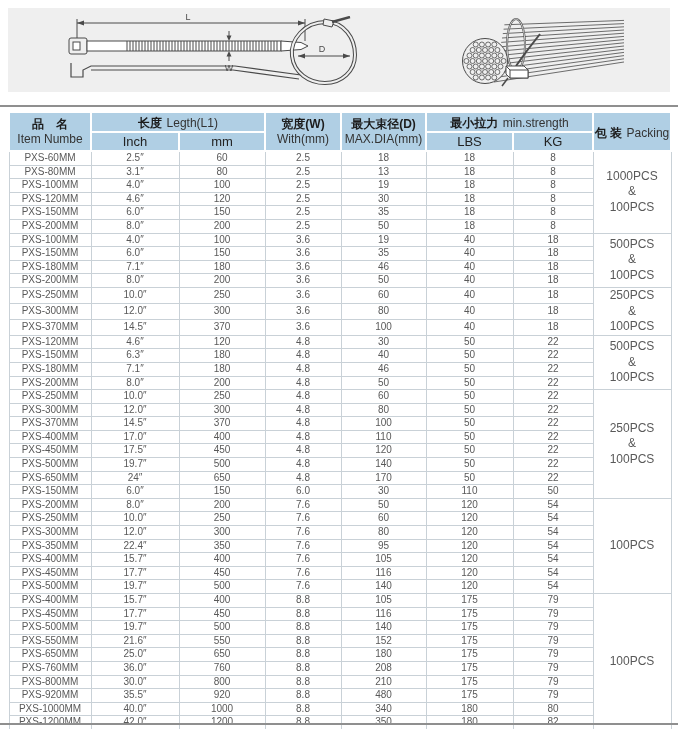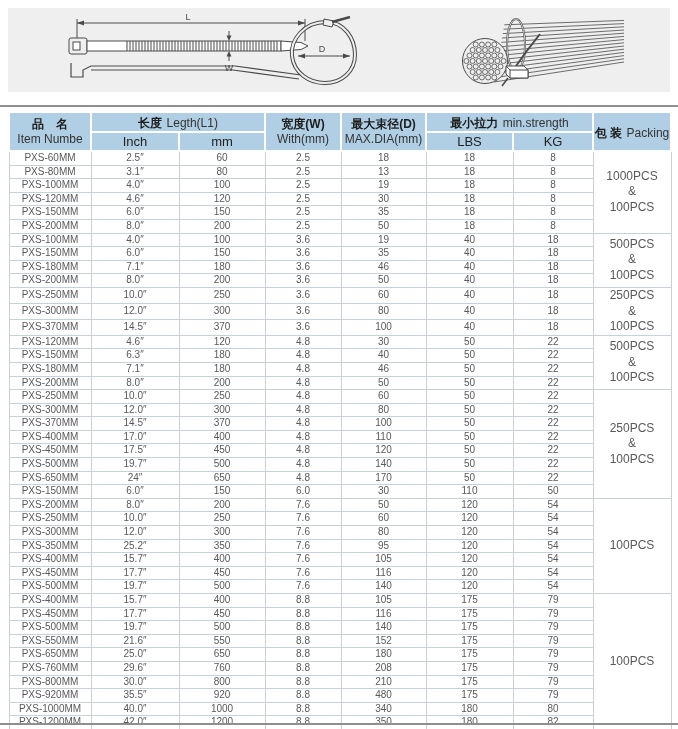--- a/index.html
+++ b/index.html
@@ -432,21 +432,21 @@
           <td>PXS-300MM</td>
           <td>12.0″</td>
           <td>300</td>
           <td>7.6</td>
           <td>80</td>
           <td>120</td>
           <td>54</td>
         </tr>
         <tr>
           <td>PXS-350MM</td>
-          <td>25.2″</td>
+          <td>22.4″</td>
           <td>350</td>
           <td>7.6</td>
           <td>95</td>
           <td>120</td>
           <td>54</td>
         </tr>
         <tr>
           <td>PXS-400MM</td>
           <td>15.7″</td>
           <td>400</td>
@@ -514,21 +514,21 @@
           <td>PXS-650MM</td>
           <td>25.0″</td>
           <td>650</td>
           <td>8.8</td>
           <td>180</td>
           <td>175</td>
           <td>79</td>
         </tr>
         <tr>
           <td>PXS-760MM</td>
-          <td>29.6″</td>
+          <td>36.0″</td>
           <td>760</td>
           <td>8.8</td>
           <td>208</td>
           <td>175</td>
           <td>79</td>
         </tr>
         <tr>
           <td>PXS-800MM</td>
           <td>30.0″</td>
           <td>800</td>

